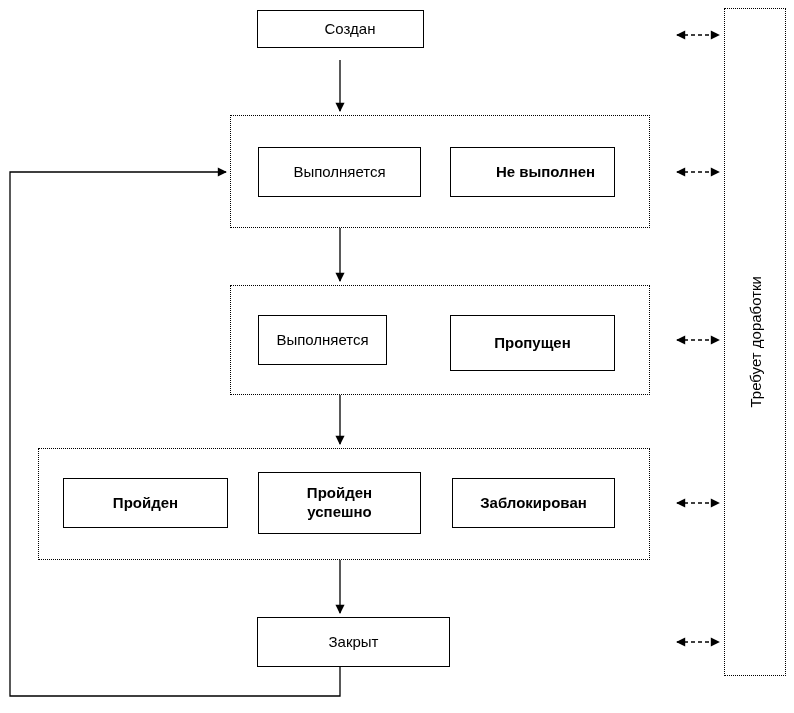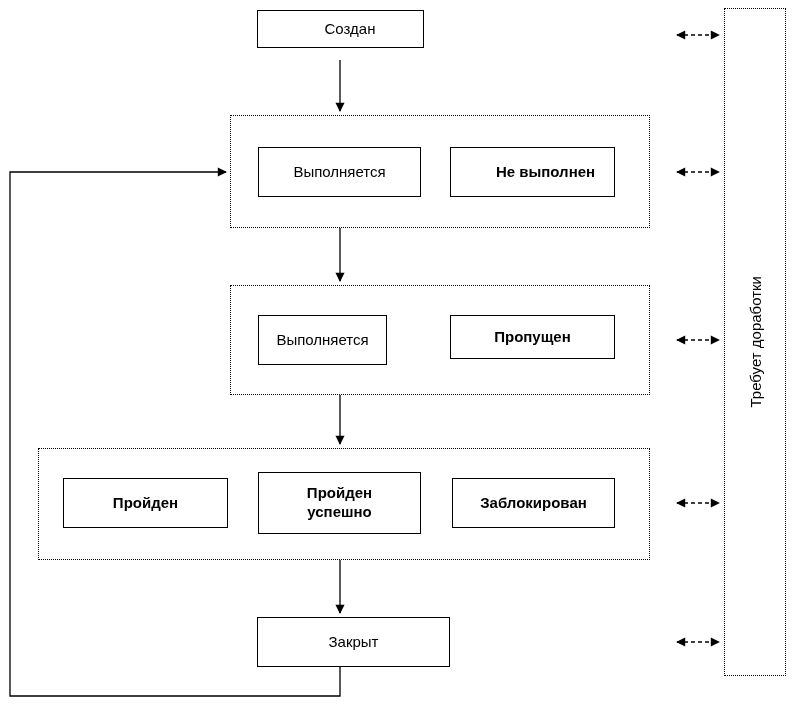--- a/index.html
+++ b/index.html
@@ -102,21 +102,21 @@
     <span>Выполняется</span>
   </div>
   <div class="node bold" style="left:450px; top:147px; width:165px; height:50px;padding-left:26px;">
     <span>Не выполнен</span>
   </div>
 
   <div class="group" style="left:230px; top:285px; width:420px; height:110px;"></div>
   <div class="node" style="left:258px; top:315px; width:129px; height:50px;">
     <span>Выполняется</span>
   </div>
-  <div class="node bold" style="left:450px; top:315px; width:165px; height:44px;">
+  <div class="node bold" style="left:450px; top:315px; width:165px; height:56px;">
     <span>Пропущен</span>
   </div>
 
   <div class="group" style="left:38px; top:448px; width:612px; height:112px;"></div>
   <div class="node bold" style="left:63px; top:478px; width:165px; height:50px;">
     <span>Пройден</span>
   </div>
   <div class="node bold" style="left:452px; top:478px; width:163px; height:50px;">
     <span>Заблокирован</span>
   </div>

